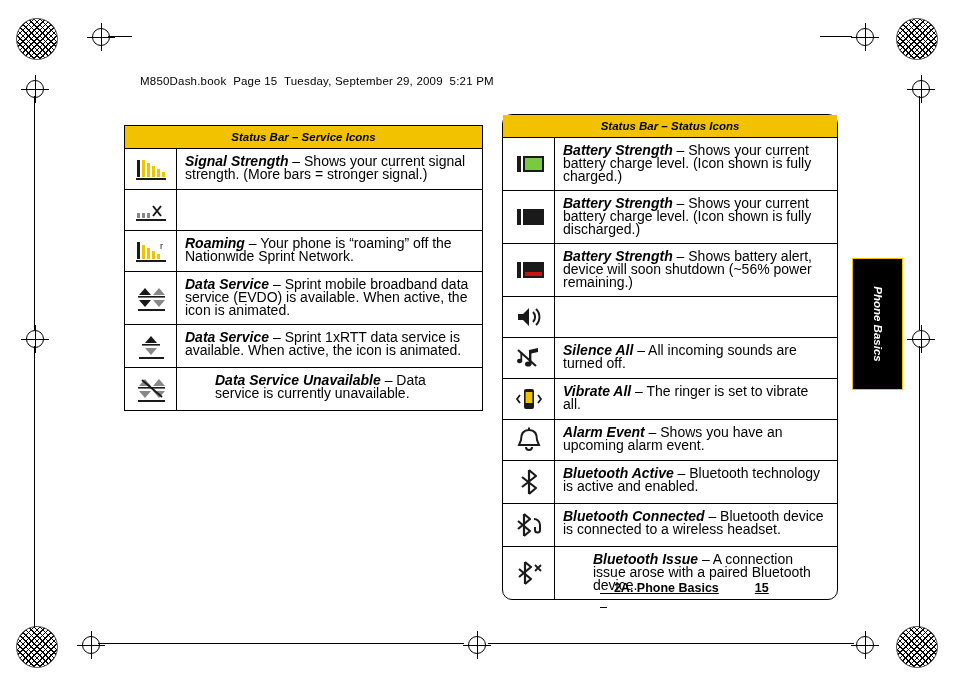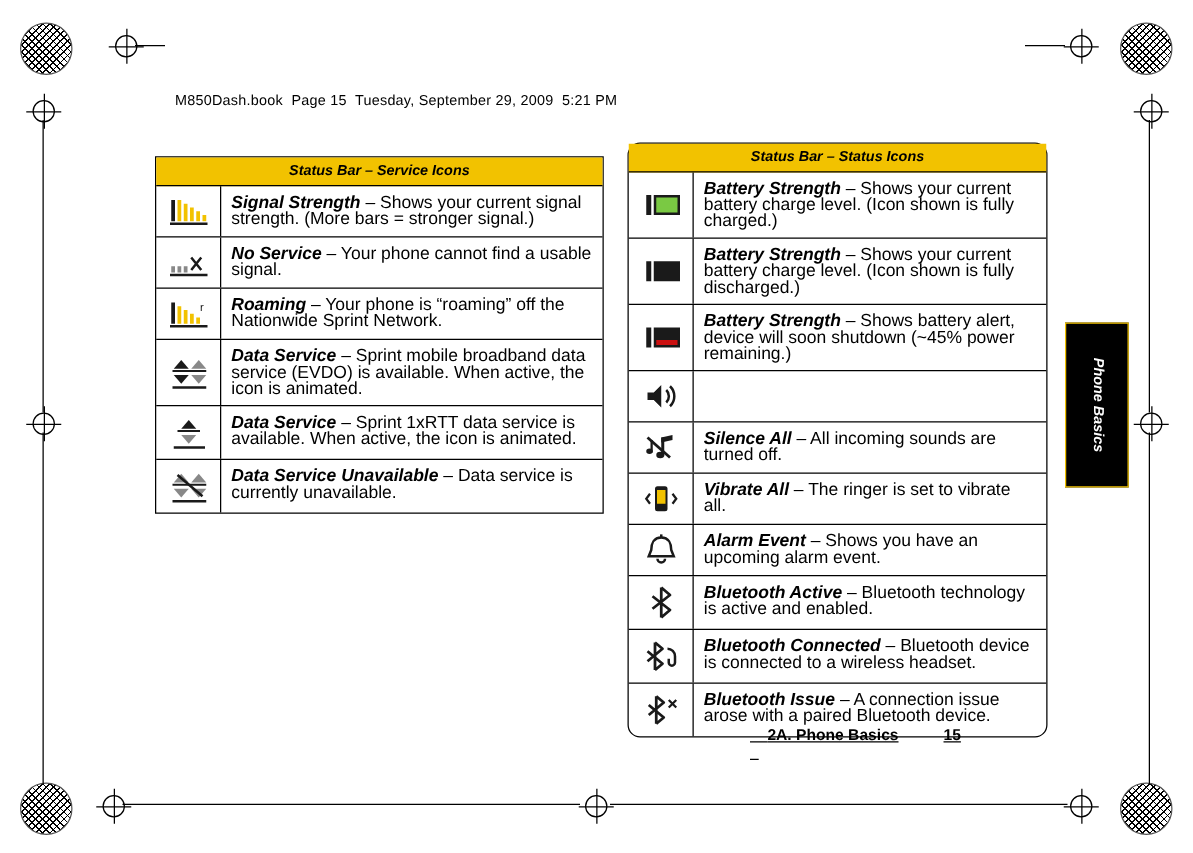--- a/index.html
+++ b/index.html
@@ -44,21 +44,21 @@
     background:#f2c200;
     text-align:center;
     font-weight:bold;
     font-style:italic;
     font-size:11.5px;
     padding:5px 0 5px;
     border-bottom:1px solid #000;
     color:#000;
   }
   .row{display:flex;border-bottom:1px solid #000;box-sizing:border-box;}
-  .row:last-child{border-bottom:none;}
+  .row:last-child{border-bottom:none;gap:30px;}
   .iconcell{
     width:52px;flex:0 0 52px;
     border-right:1px solid #000;
     display:flex;align-items:center;justify-content:center;
     padding:6px 0;
     box-sizing:border-box;
   }
   .txtcell{
     flex:1 1 auto;
     padding:6px 9px 7px 8px;
@@ -161,23 +161,20 @@
     <div class="row">
       <div class="iconcell">
         <svg class="ico" width="34" height="28" viewBox="0 0 34 28">
           <rect x="3" y="17" width="3" height="5" fill="#888"></rect>
           <rect x="8" y="17" width="3" height="5" fill="#888"></rect>
           <rect x="13" y="17" width="3" height="5" fill="#888"></rect>
           <path d="M19 10 L27 20 M27 10 L19 20" stroke="#1a1a1a" stroke-width="2" fill="none"></path>
           <rect x="2" y="23" width="30" height="2" fill="#1a1a1a"></rect>
         </svg>
       </div>
-      <div class="txtcell">
-        <b>No Service</b><span> – Your phone cannot find a usable signal.</span>
-      </div>
     </div>
 
     <div class="row">
       <div class="iconcell">
         <svg class="ico" width="34" height="28" viewBox="0 0 34 28">
           <rect x="3" y="5" width="3" height="17" fill="#1a1a1a"></rect>
           <rect x="8" y="8" width="3" height="14" fill="#f2c200"></rect>
           <rect x="13" y="11" width="3" height="11" fill="#f2c200"></rect>
           <rect x="18" y="14" width="3" height="8" fill="#f2c200"></rect>
           <rect x="23" y="17" width="3" height="5" fill="#f2c200"></rect>
@@ -268,21 +265,21 @@
 
     <div class="row">
       <div class="iconcell">
         <svg class="ico" width="36" height="24" viewBox="0 0 36 24">
           <rect x="6" y="4" width="4" height="16" fill="#1a1a1a"></rect>
           <rect x="12" y="4" width="21" height="16" fill="#1a1a1a"></rect>
           <rect x="14" y="14" width="17" height="4" fill="#cc1111"></rect>
         </svg>
       </div>
       <div class="txtcell">
-        <b>Battery Strength</b><span> – Shows battery alert, device will soon shutdown (~45% power remaining.)</span>
+        <b>Battery Strength</b><span> – Shows battery alert, device will soon shutdown (~56% power remaining.)</span>
       </div>
     </div>
 
     <div class="row">
       <div class="iconcell">
         <svg class="ico" width="32" height="28" viewBox="0 0 32 28">
           <path d="M5 11 L10 11 L16 5 L16 23 L10 17 L5 17 Z" fill="#1a1a1a"></path>
           <path d="M20 9 A7 7 0 0 1 20 19" stroke="#1a1a1a" stroke-width="2" fill="none"></path>
           <path d="M23 6 A11 11 0 0 1 23 22" stroke="#1a1a1a" stroke-width="2" fill="none"></path>
         </svg>

